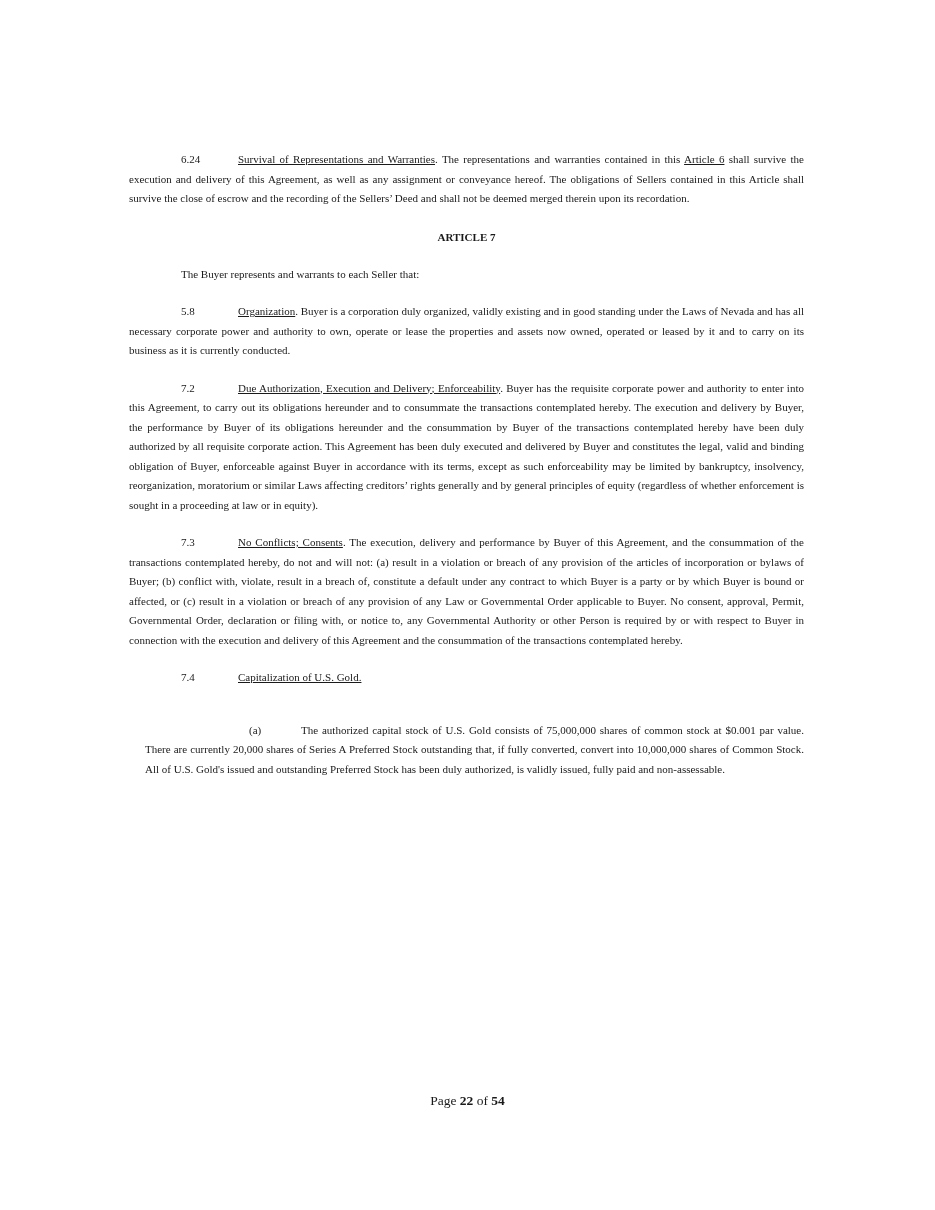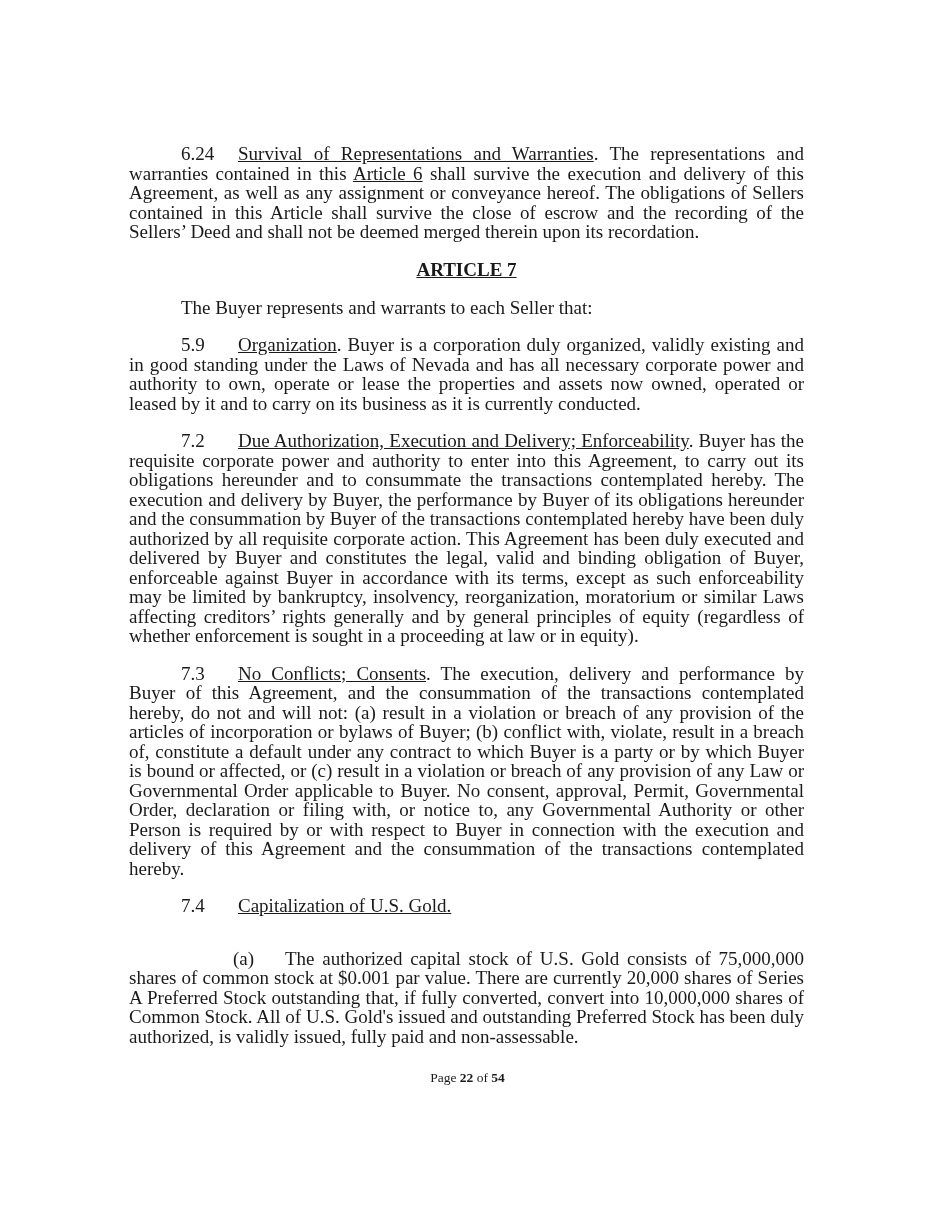--- a/index.html
+++ b/index.html
@@ -11,60 +11,60 @@
       width: 935px;
       height: 1210px;
       position: relative;
       overflow: hidden;
       font-family: "Liberation Serif", "DejaVu Serif", serif;
       color: #1a1a1a;
     }
     .page {
       position: absolute;
       left: 129px;
-      top: 144px;
+      top: 150px;
       width: 675px;
-      font-size: 19px;
+      font-size: 11px;
       line-height: 19.5px;
     }
     .para {
       text-align: justify;
       margin: 0 0 18px 0;
       text-indent: 52px;
     }
     .para .num {
       display: inline-block;
       width: 57px;
       text-indent: 0;
     }
     .para.sub {
       text-indent: 104px;
+      margin-left: 16px;
     }
     .para.sub .num {
       width: 52px;
     }
     .u { text-decoration: underline; }
     .heading {
       text-align: center;
       font-weight: bold;
       margin: 0 0 18px 0;
       line-height: 20px;
-      text-decoration: underline;
     }
     .heading div { margin: 0; }
     .intro {
       margin: 0 0 18px 0;
       text-indent: 52px;
       font-family: Liberation Serif, serif;
     }
     .footer {
       position: absolute;
       left: 0;
       width: 935px;
-      top: 1069px;
+      top: 1092px;
       text-align: center;
       font-size: 13.5px;
       line-height: 18px;
     }
     .footer b { font-weight: bold; }
   </style>
 </head>
 <body>
 
 <div class="page">
@@ -73,21 +73,21 @@
     <span class="num">6.24</span><span class="u">Survival of Representations and Warranties</span><span>.  The representations and warranties contained in this </span><span class="u">Article 6</span><span> shall survive the execution and delivery of this Agreement, as well as any assignment or conveyance hereof.  The obligations of Sellers contained in this Article shall survive the close of escrow and the recording of the Sellers’ Deed and shall not be deemed merged therein upon its recordation.</span>
   </p>
 
   <div class="heading">
     <div>ARTICLE 7</div>
   </div>
 
   <p class="intro">The Buyer represents and warrants to each Seller that:</p>
 
   <p class="para">
-    <span class="num">5.9</span><span class="u">Organization</span><span>.  Buyer is a corporation duly organized, validly existing and in good standing under the Laws of Nevada and has all necessary corporate power and authority to own, operate or lease the properties and assets now owned, operated or leased by it and to carry on its business as it is currently conducted.</span>
+    <span class="num">5.8</span><span class="u">Organization</span><span>.  Buyer is a corporation duly organized, validly existing and in good standing under the Laws of Nevada and has all necessary corporate power and authority to own, operate or lease the properties and assets now owned, operated or leased by it and to carry on its business as it is currently conducted.</span>
   </p>
 
   <p class="para">
     <span class="num">7.2</span><span class="u">Due Authorization, Execution and Delivery; Enforceability</span><span>.  Buyer has the requisite corporate power and authority to enter into this Agreement, to carry out its obligations hereunder and to consummate the transactions contemplated hereby.  The execution and delivery by Buyer, the performance by Buyer of its obligations hereunder and the consummation by Buyer of the transactions contemplated hereby have been duly authorized by all requisite corporate action.  This Agreement has been duly executed and delivered by Buyer and constitutes the legal, valid and binding obligation of Buyer, enforceable against Buyer in accordance with its terms, except as such enforceability may be limited by bankruptcy, insolvency, reorganization, moratorium or similar Laws affecting creditors’ rights generally and by general principles of equity (regardless of whether enforcement is sought in a proceeding at law or in equity).</span>
   </p>
 
   <p class="para">
     <span class="num">7.3</span><span class="u">No Conflicts; Consents</span><span>.  The execution, delivery and performance by Buyer of this Agreement, and the consummation of the transactions contemplated hereby, do not and will not: (a) result in a violation or breach of any provision of the articles of incorporation or bylaws of Buyer; (b) conflict with, violate, result in a breach of, constitute a default under any contract to which Buyer is a party or by which Buyer is bound or affected, or (c) result in a violation or breach of any provision of any Law or Governmental Order applicable to Buyer.  No consent, approval, Permit, Governmental Order, declaration or filing with, or notice to, any Governmental Authority or other Person is required by or with respect to Buyer in connection with the execution and delivery of this Agreement and the consummation of the transactions contemplated hereby.</span>
   </p>
 

